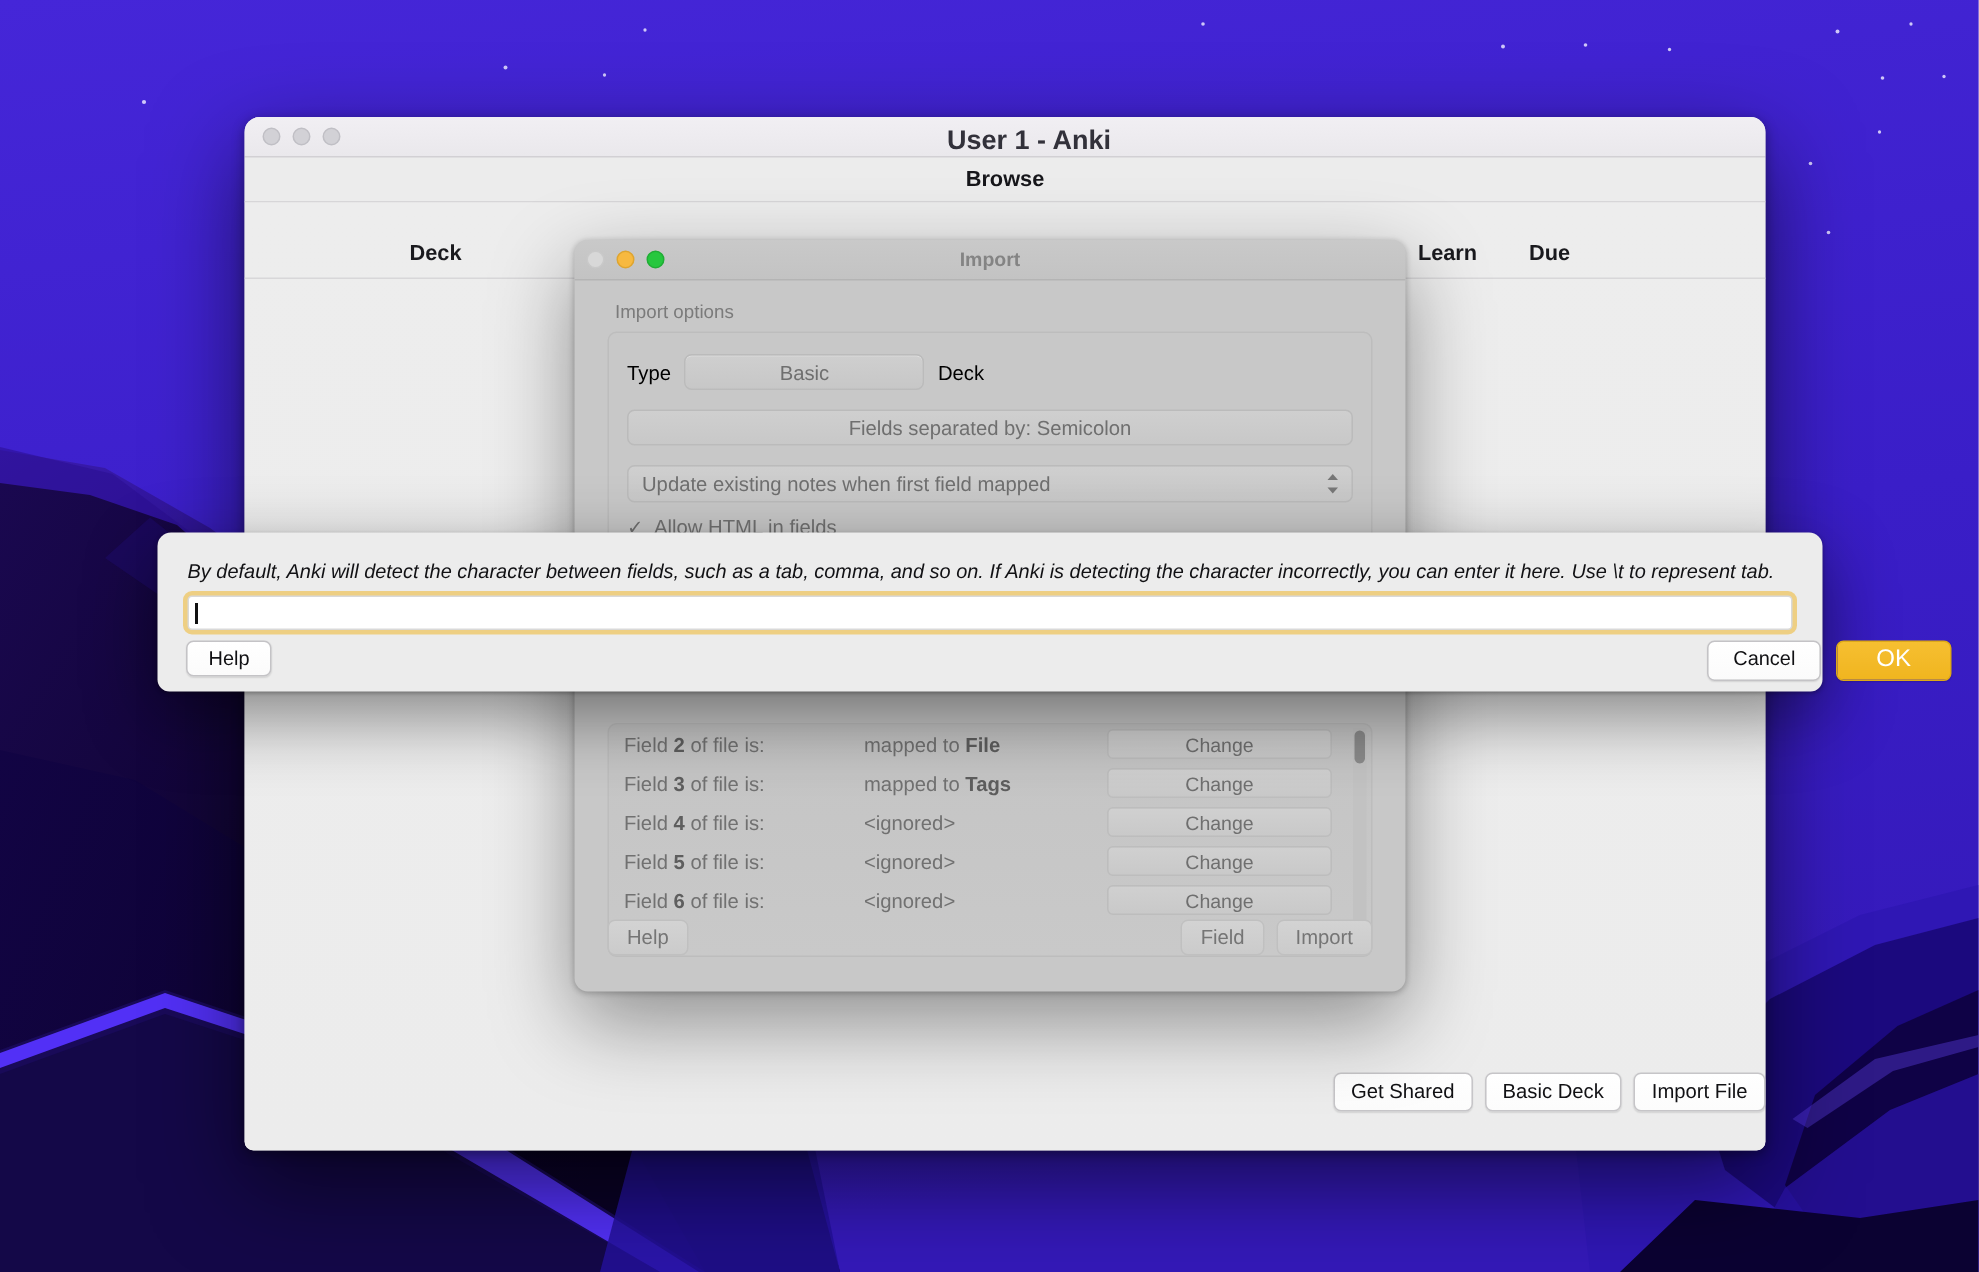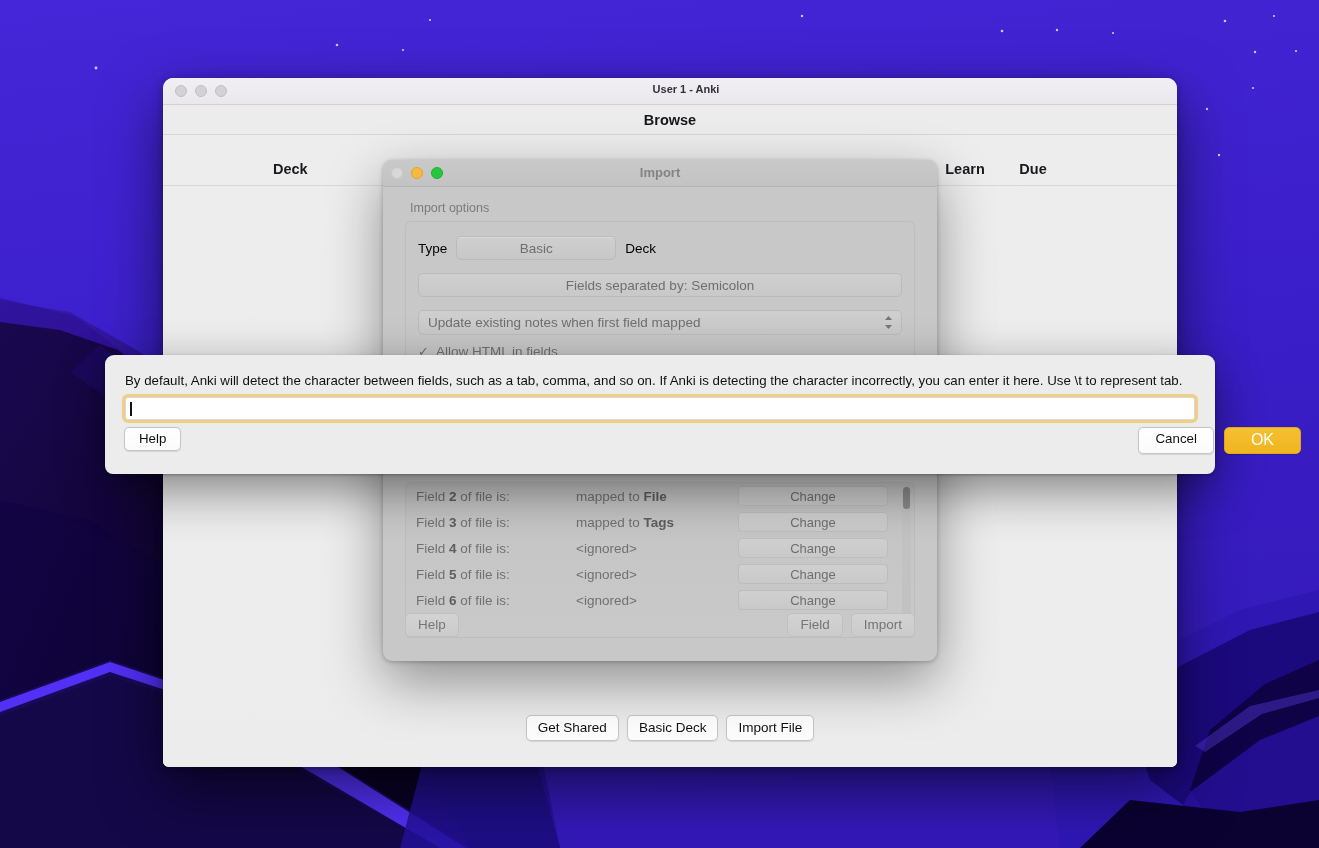--- a/index.html
+++ b/index.html
@@ -37,21 +37,21 @@
   #anki-titlebar {
     height: 27px;
     background: linear-gradient(#f1eff3, #eae8ec);
     border-bottom: 1px solid #d2d0d4;
     position: relative;
   }
   #anki-title {
     position: absolute;
     left: 0; right: 0; top: 5px;
     text-align: center;
-    font-size: 11px;
+    font-size: 18px;
     font-weight: bold;
     color: #32313a;
     padding-left: 32px;
   }
   .traffic-lights { position: absolute; left: 12px; top: 7px; display: flex; gap: 8px; }
   .tl { width: 12px; height: 12px; border-radius: 50%; }
   .tl-gray   { background: #d2d1d6; border: .5px solid #c0bfc5; }
   .tl-yellow { background: #f6bd44; border: .5px solid #dea834; }
   .tl-green  { background: #2ac942; border: .5px solid #24b139; }
 
@@ -95,21 +95,21 @@
     height: 1px;
     background: #d8d7d9;
   }
 
   #anki-bottom-bar {
     position: absolute;
     left: 0; right: 0; bottom: 0;
     height: 78px;
     display: flex;
     align-items: center;
-    justify-content: center;
+    justify-content: flex-end;
     gap: 8px;
   }
   .mac-button {
     background: linear-gradient(#ffffff, #fcfcfc);
     border: .5px solid #c6c5c8;
     border-radius: 5px;
     padding: 4px 11px 5px;
     font-size: 13.5px;
     color: #111114;
     cursor: pointer;
@@ -301,25 +301,26 @@
     user-select: none;
   }
   #import-bottom-right { margin-left: auto; display: flex; gap: 8px; }
 
   
   #sheet {
     position: absolute;
     left: 105px;
     top: 355px;
     width: 1110px;
-    height: 119px;
+    height: 106px;
     background: #ececec;
     border-radius: 9px 9px 8px 8px;
     box-shadow: 0 16px 48px rgba(0,0,0,.45), 0 1px 3px rgba(0,0,0,.3);
     overflow: hidden;
+    font-style: italic;
   }
   #sheet-message {
     position: absolute;
     left: 20px; right: 20px; top: 18px;
     font-size: 13.3px;
     color: #111114;
     line-height: 1.25;
   }
   #sheet-input {
     position: absolute;

